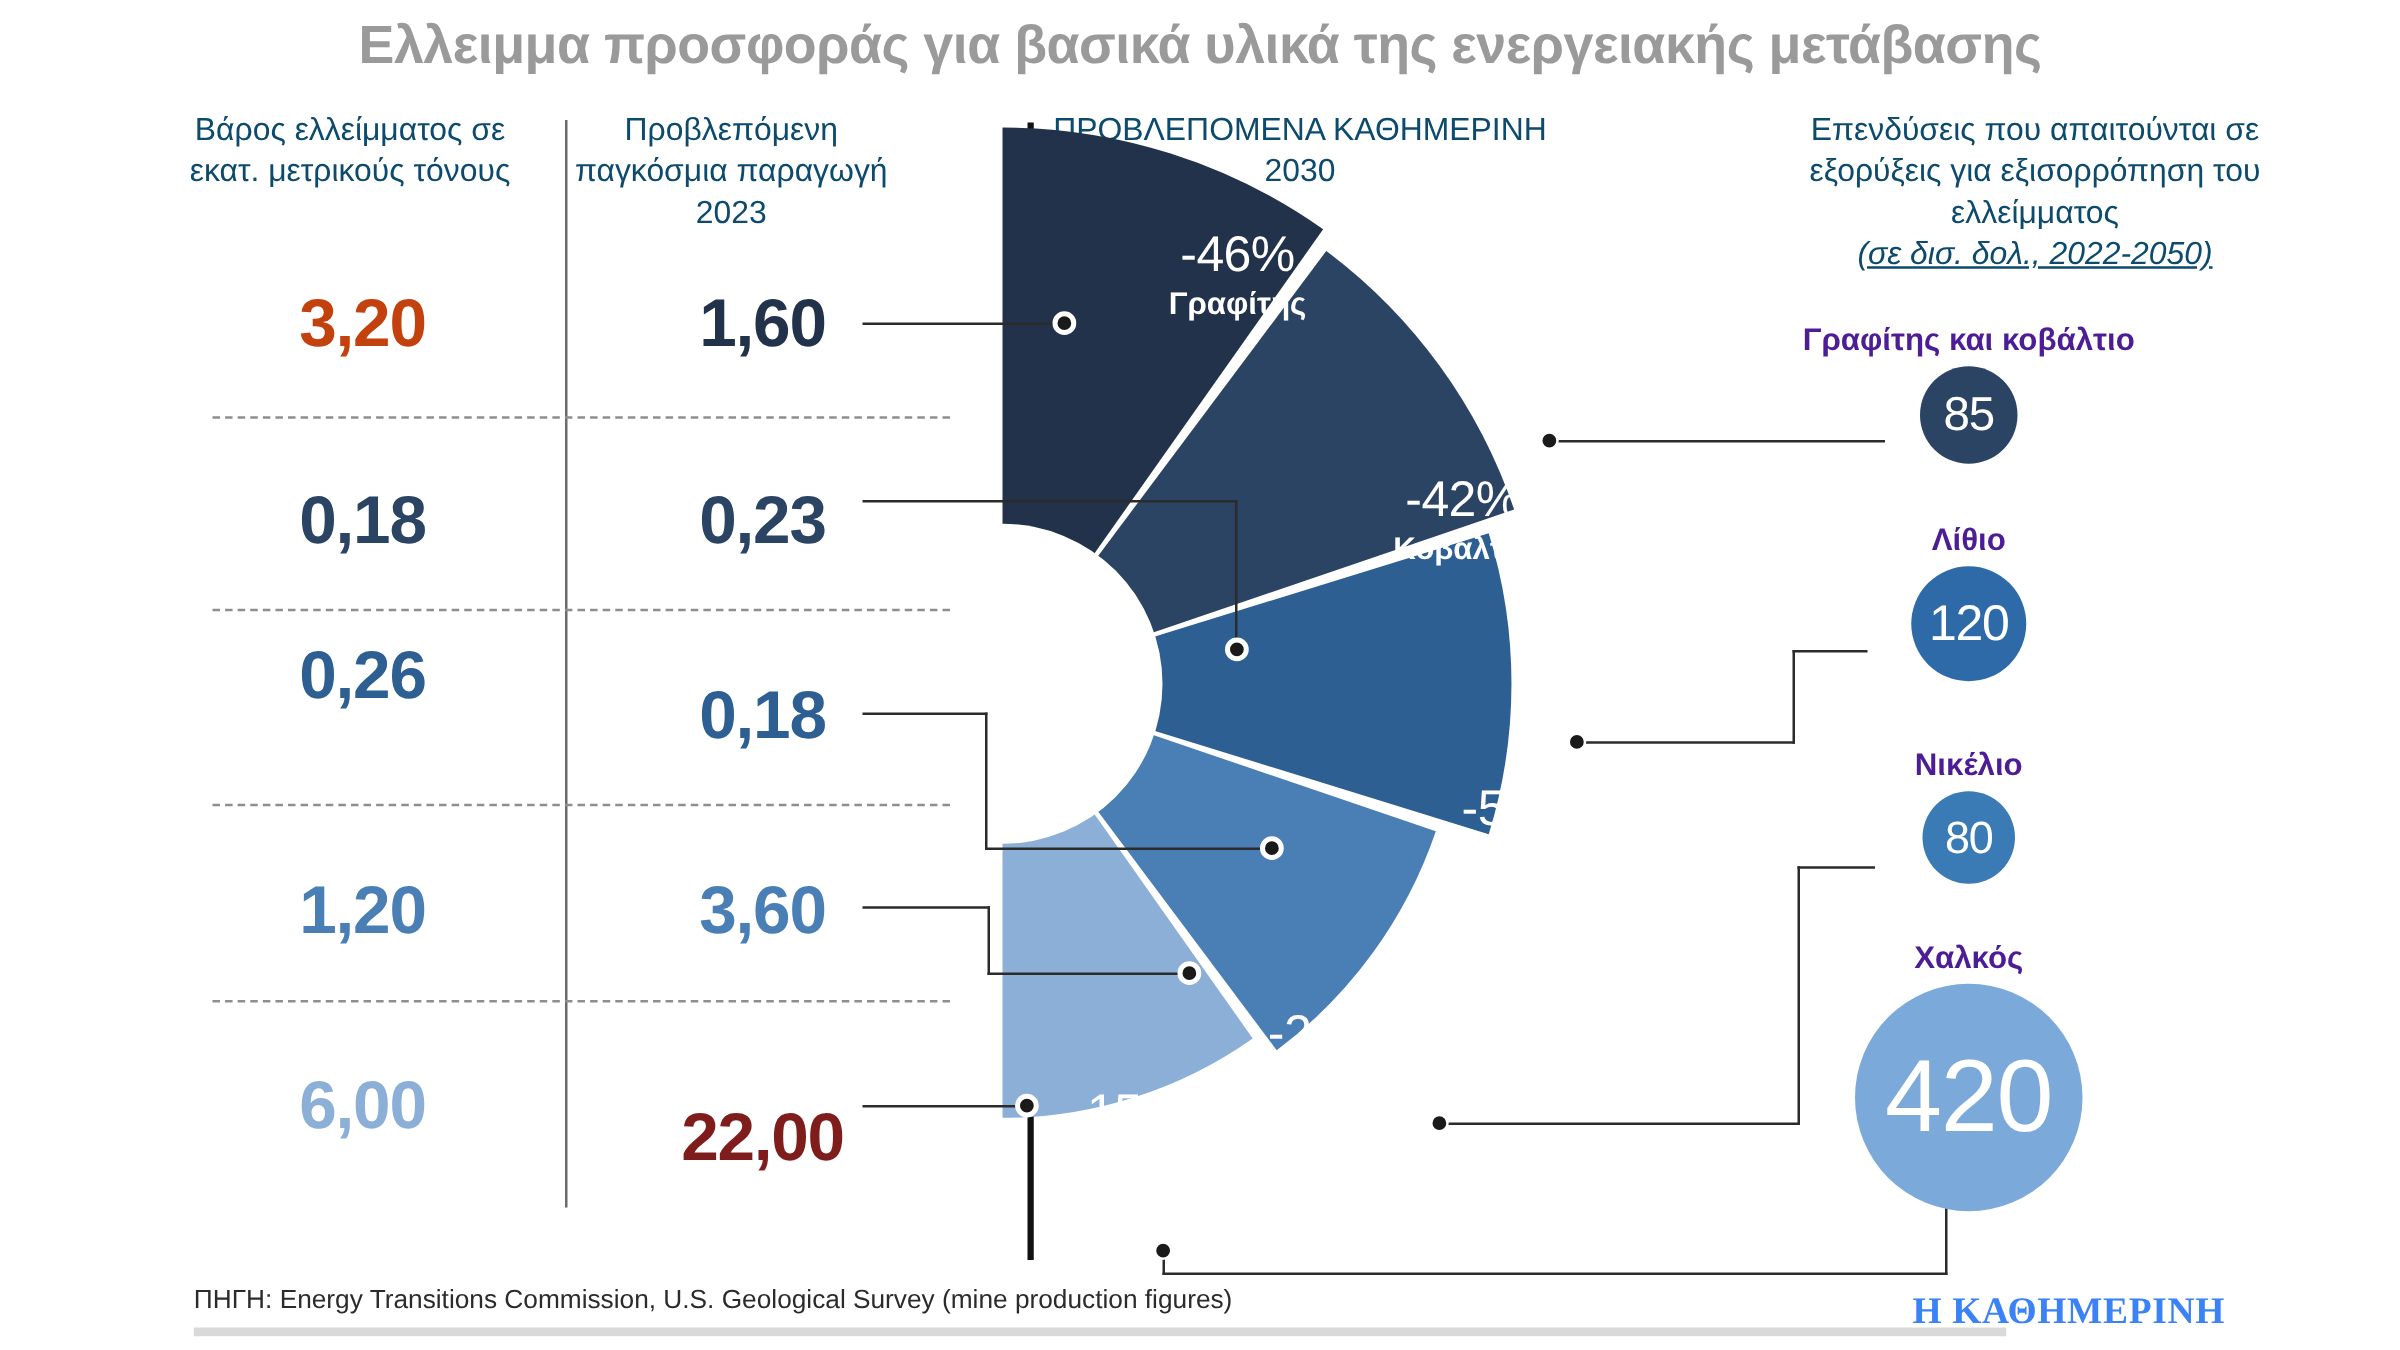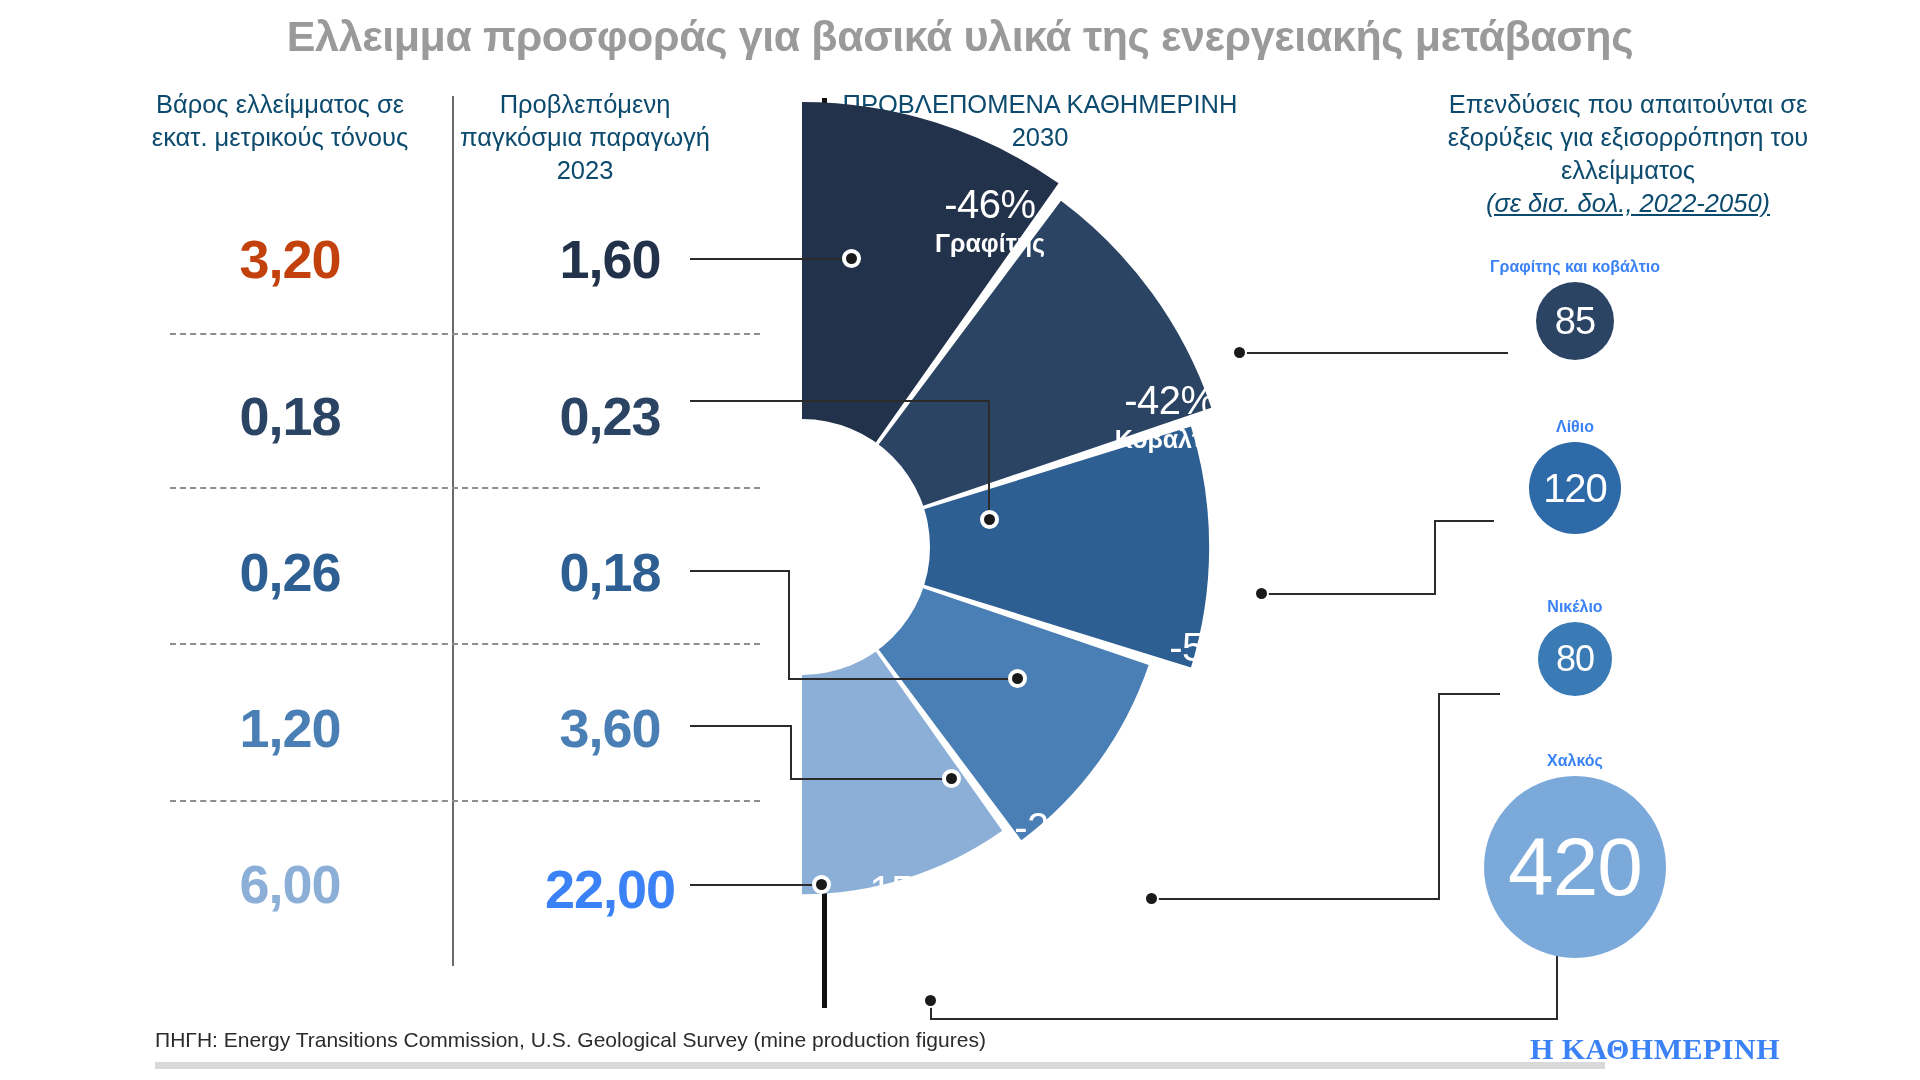--- a/index.html
+++ b/index.html
@@ -81,21 +81,21 @@
     background: #1a1a1a; border: 2px solid #ffffff;
   }
   .dot.ring {
     width: 19px; height: 19px; background: #1a1a1a;
     border: 4px solid #ffffff; box-shadow: 0 0 0 1px #1a1a1a inset;
   }
 
   
   .bubble-group { position: absolute; text-align: center; }
   .bubble-title {
-    font-size: 16px; font-weight: bold; color: #3b82f6; margin-bottom: 6px;
+    font-size: 25px; font-weight: bold; color: #4c1d95; margin-bottom: 6px;
     white-space: nowrap;
   }
   .bubble {
     display: inline-flex; align-items: center; justify-content: center;
     border-radius: 50%; color: #ffffff; font-weight: 500; letter-spacing: -1px;
   }
 
   
   #source {
     position: absolute; left: 155px; top: 1028px;
@@ -132,29 +132,29 @@
   <div class="vrule" id="vrule-1"></div>
   <div class="vrule" id="vrule-2"></div>
 
   <div class="hdash" style="top:333px"></div>
   <div class="hdash" style="top:487px"></div>
   <div class="hdash" style="top:643px"></div>
   <div class="hdash" style="top:800px"></div>
 
   <div class="num c1" style="top: 228px; color: #c2410c;">3,20</div>
   <div class="num c1" style="top: 385px; color: rgb(43, 68, 100);">0,18</div>
-  <div class="num c1" style="top: 541px; color: rgb(46, 95, 147);">0,26</div>
+  <div class="num c1" style="top: 509px; color: rgb(46, 95, 147);">0,26</div>
   <div class="num c1" style="top: 697px; color: rgb(74, 127, 181);">1,20</div>
   <div class="num c1" style="top: 853px; color: rgb(140, 175, 216);">6,00</div>
 
   <div class="num c2" style="top: 228px; color: rgb(34, 50, 74);">1,60</div>
   <div class="num c2" style="top: 385px; color: rgb(43, 68, 100);">0,23</div>
   <div class="num c2" style="top: 541px; color: rgb(46, 95, 147);">0,18</div>
   <div class="num c2" style="top: 697px; color: rgb(74, 127, 181);">3,60</div>
-  <div class="num c2" style="top: 858px; color: #3b82f6;">22,00</div>
+  <div class="num c2" style="top: 879px; color: #7f1d1d;">22,00</div>
 
   <svg id="fan" viewBox="0 0 730 900">
       <path d="M 12,452 L 12.000000000000027,7 A 445,445 0 0 1 268.5123806955581,88.37052024086785 Z" fill="#22324a"></path>
       <path d="M 12,452 L 271.01259509728266,105.77071808325411 A 432.3913043478261,432.3913043478261 0 0 1 421.3229083413305,312.6551156927203 Z" fill="#2b4464"></path>
       <path d="M 12,452 L 400.9644287511195,331.5953961451088 A 407.17391304347825,407.17391304347825 0 0 1 400.9644287511195,572.4046038548912 Z" fill="#2e5f93"></path>
       <path d="M 12,452 L 358.6588431880197,570.0122964382165 A 366.19565217391306,366.19565217391306 0 0 1 231.3598373259793,745.2243466006829 Z" fill="#4a7fb5"></path>
       <path d="M 12,452 L 212.18491849592272,735.780211976167 A 347.2826086956522,347.2826086956522 0 0 1 12.000000000000021,799.2826086956522 Z" fill="#8cafd8"></path>
       <circle cx="12" cy="452" r="128" fill="#ffffff"></circle>
     </svg>
 

